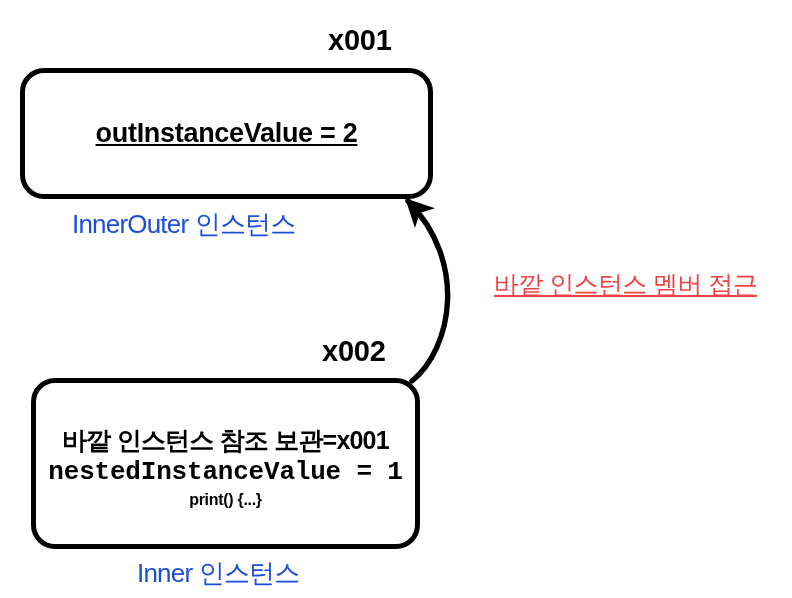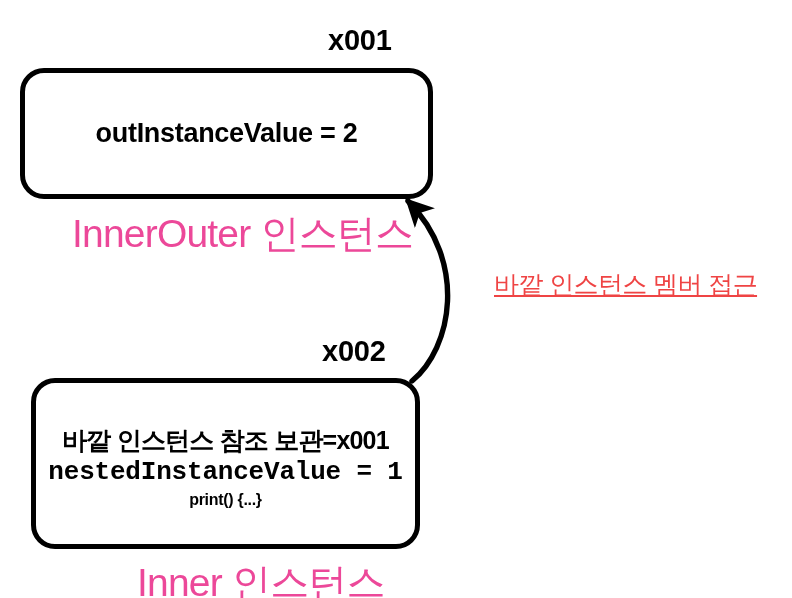--- a/index.html
+++ b/index.html
@@ -32,20 +32,21 @@
     display: flex;
     flex-direction: column;
     align-items: center;
     justify-content: center;
   }
   #outer-box {
     left: 20px;
     top: 68px;
     width: 413px;
     height: 131px;
+    text-decoration: underline;
   }
   #inner-box {
     left: 31px;
     top: 378px;
     width: 389px;
     height: 171px;
   }
 
   .box-line {
     font-weight: bold;
@@ -87,24 +88,24 @@
     top: 24px;
   }
   #addr-inner {
     left: 322px;
     top: 335px;
   }
 
   
   .caption {
     position: absolute;
-    font-size: 39px;
+    font-size: 26px;
     letter-spacing: -0.8px;
     white-space: nowrap;
-    color: #ec4899;
+    color: #1d4ed8;
   }
   #caption-outer {
     left: 72px;
     top: 207px;
   }
   #caption-inner {
     left: 117px;
     top: 556px;
     margin-left: 20px;
   }

